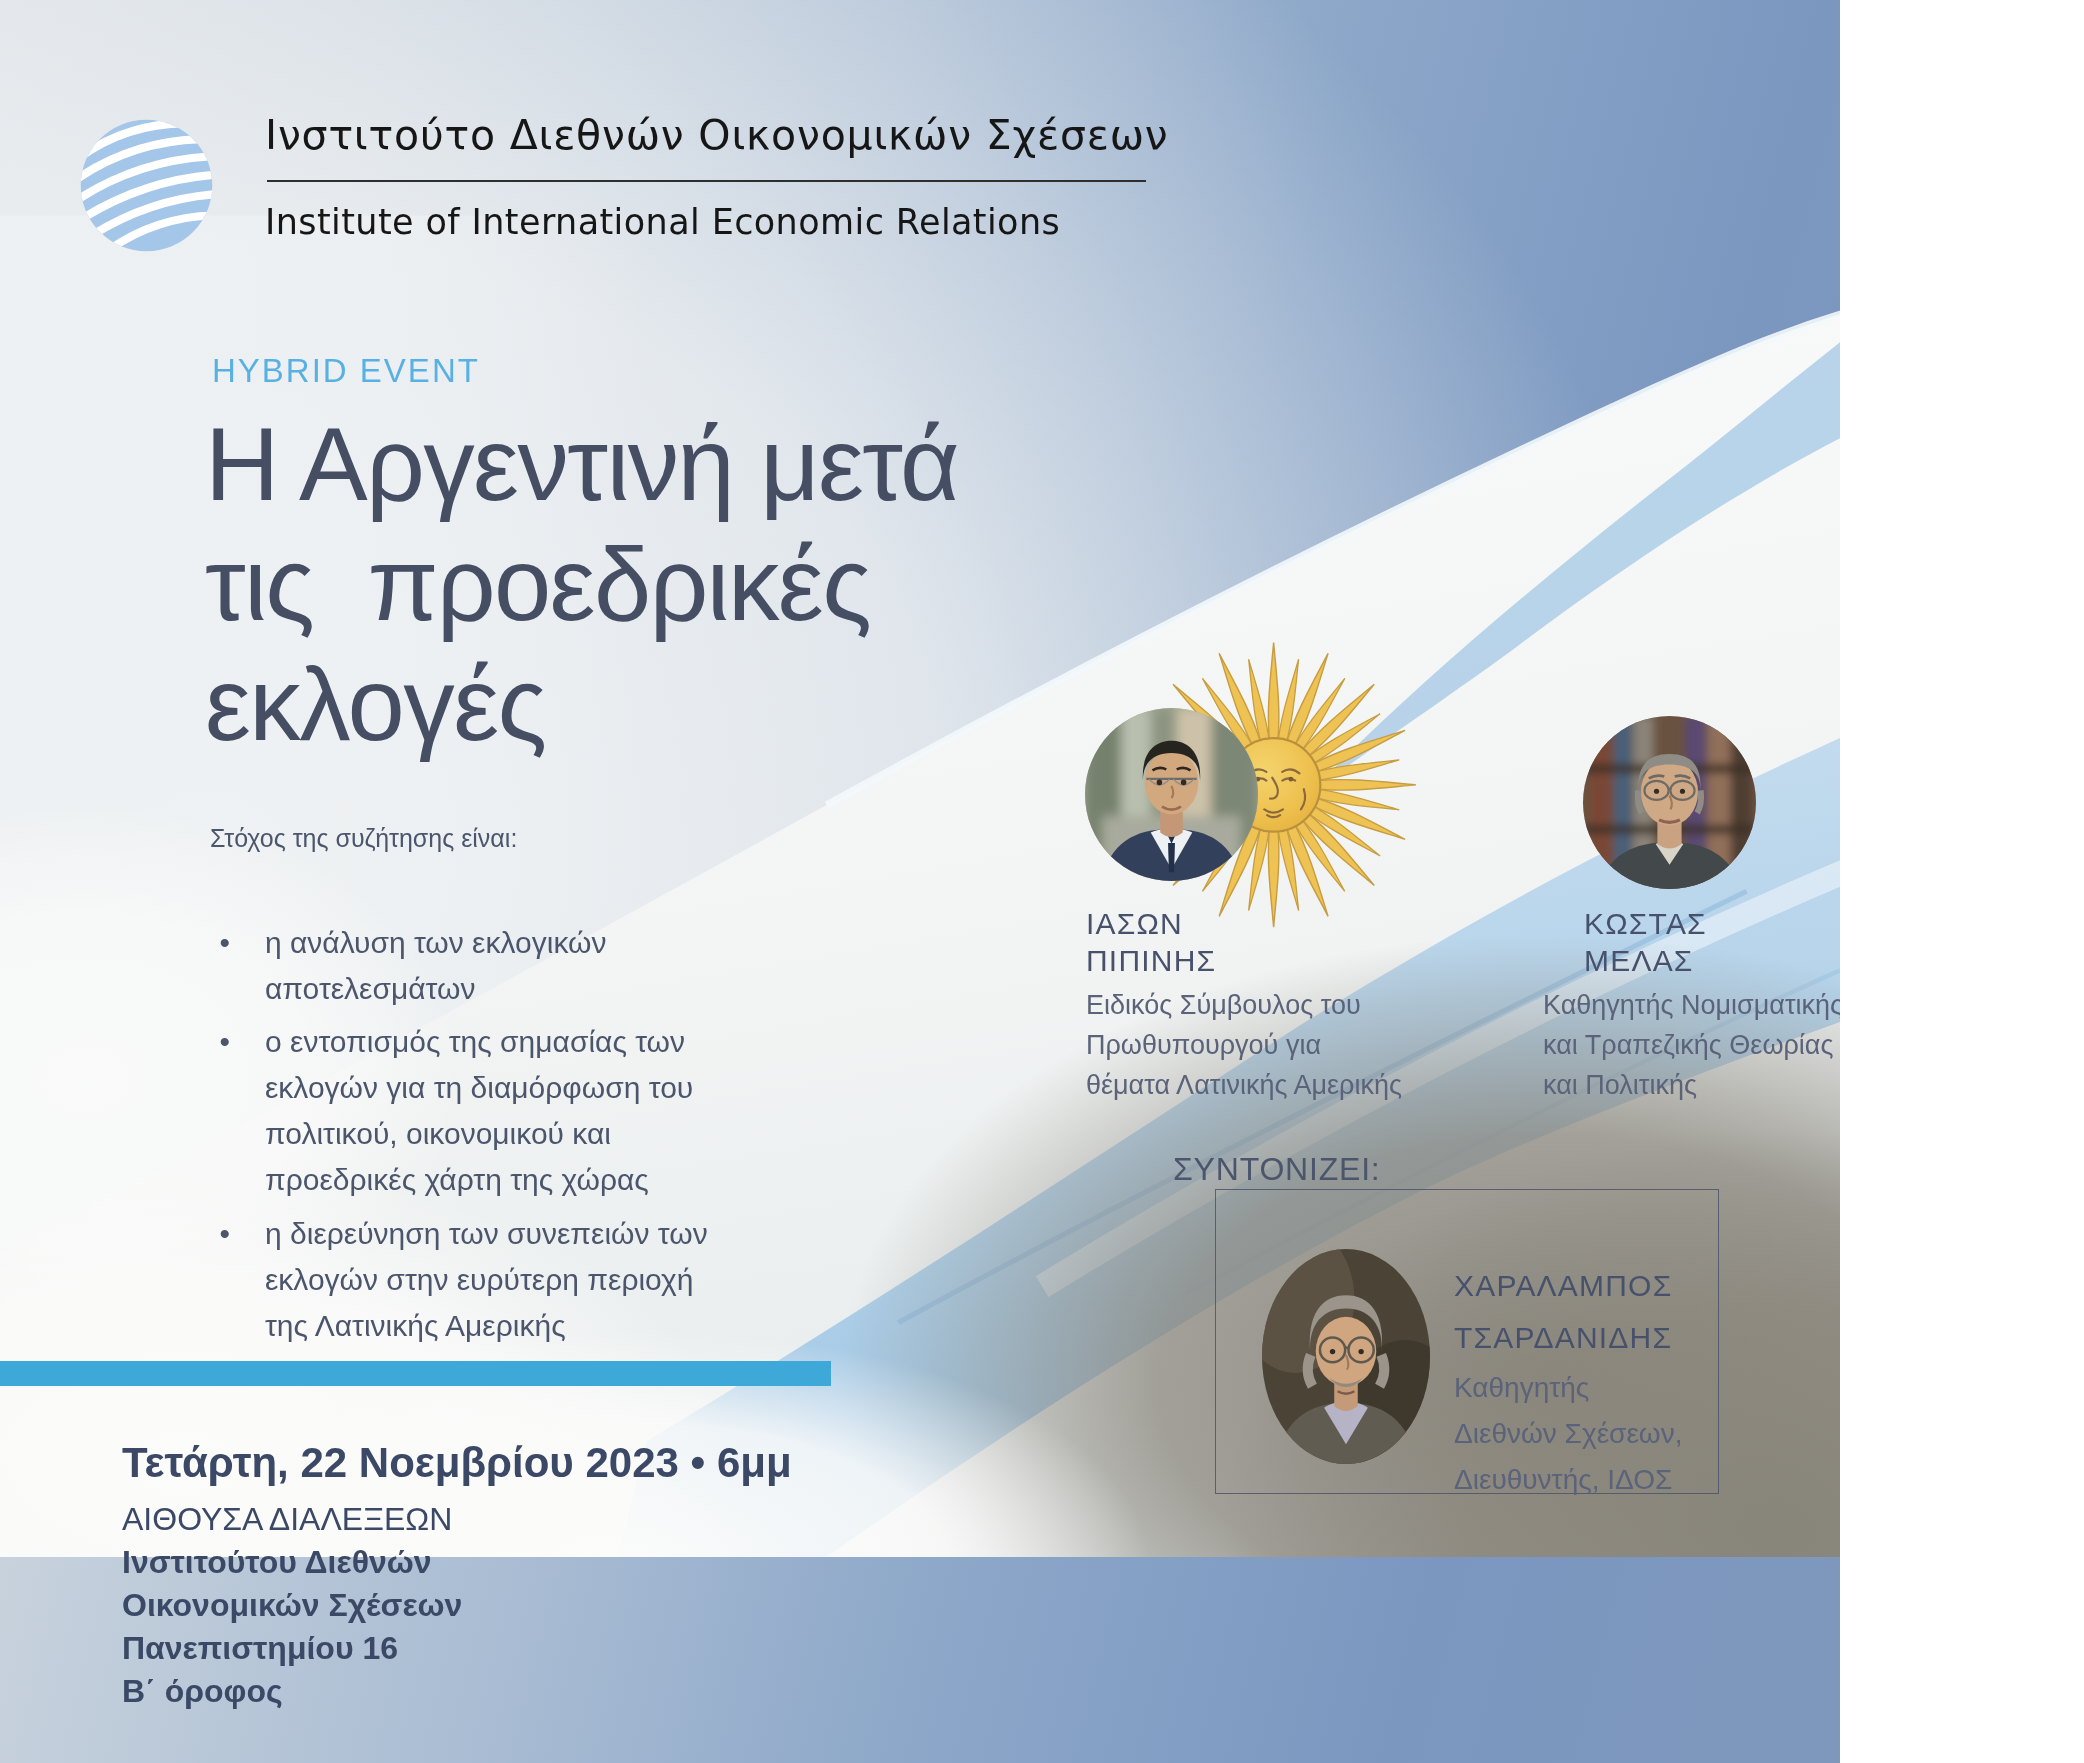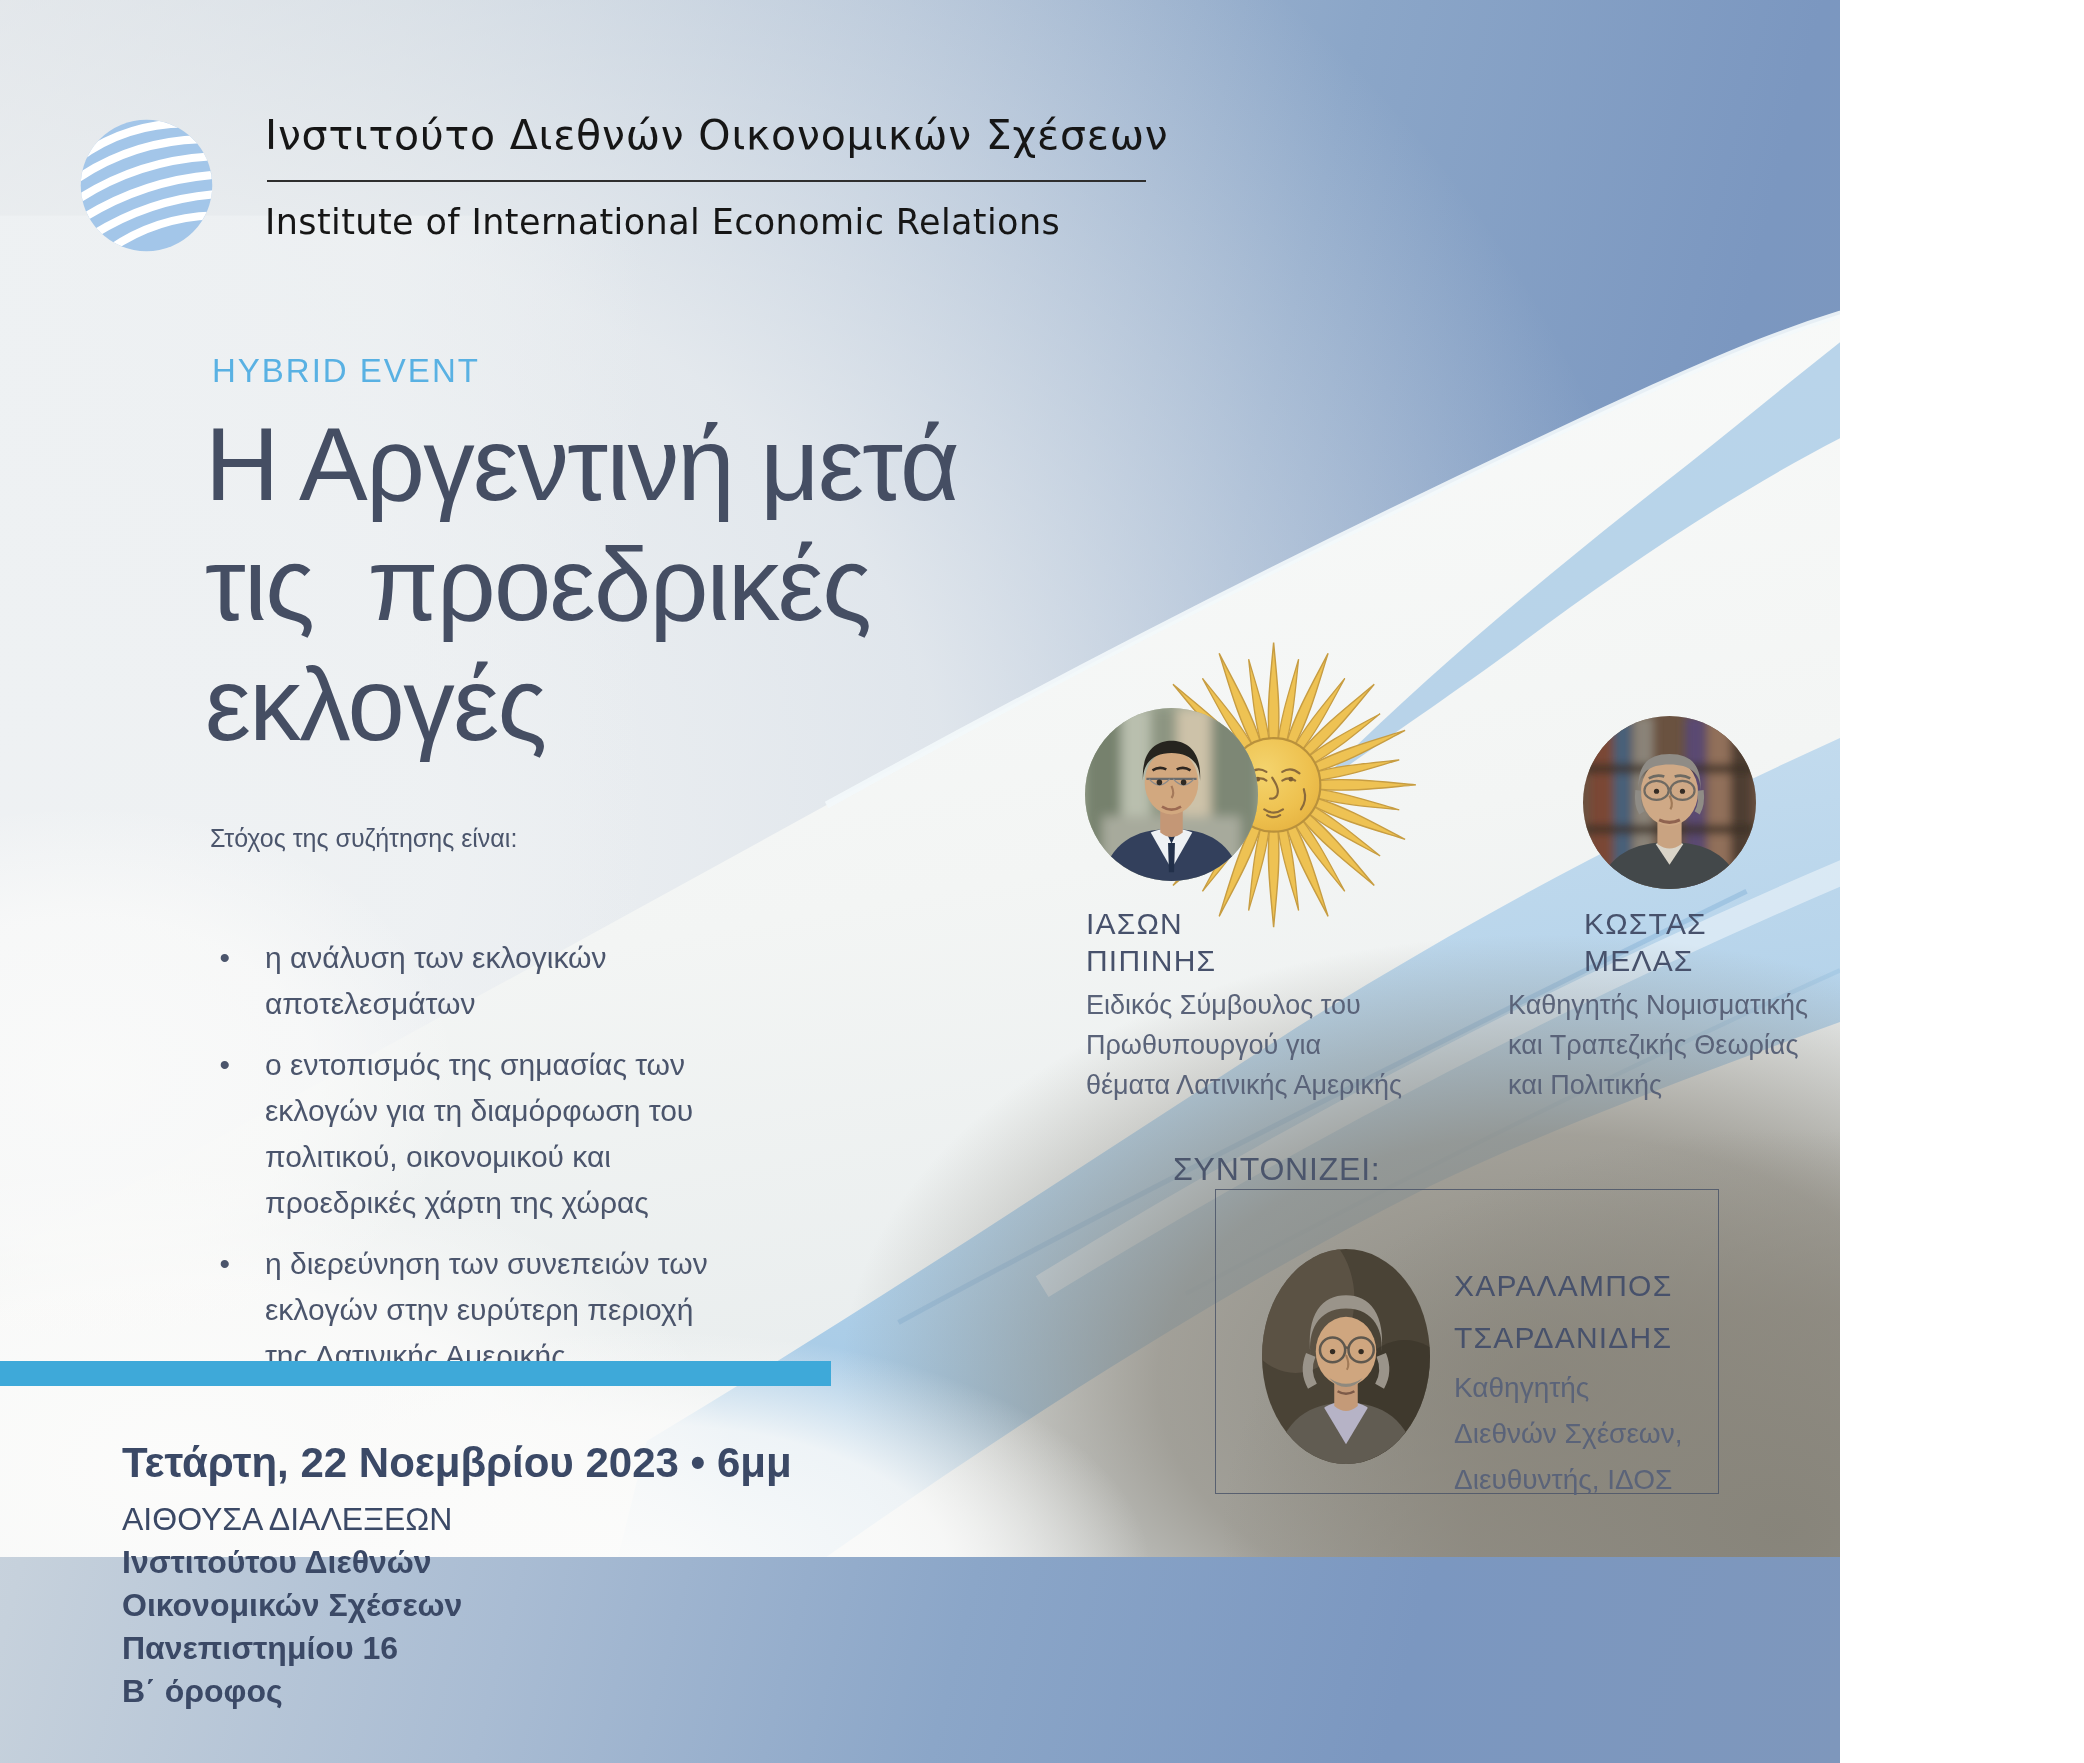--- a/index.html
+++ b/index.html
@@ -24,21 +24,21 @@
   
   .org-el{left:265px;top:111px;font-family:"DejaVu Sans",sans-serif;font-size:41px;letter-spacing:0.8px;color:var(--header-ink);}
   .divider{left:267px;top:180px;width:879px;height:2.4px;background:#2e2e2e;}
   .org-en{left:265px;top:202px;font-family:"DejaVu Sans",sans-serif;font-size:35px;letter-spacing:0.4px;color:var(--header-ink);}
 
   .badge{left:212px;top:352px;font-size:33px;font-weight:300;letter-spacing:2px;color:var(--badge-blue);}
   .title{left:205px;top:405px;font-size:103px;line-height:120px;font-weight:300;letter-spacing:-1.6px;color:var(--title-navy);}
   .title div{white-space:pre;}
   .goal-intro{left:210px;top:824px;font-size:25px;color:var(--body-slate);}
   .goals{left:218px;top:920px;width:505px;margin:0;padding:0;list-style:none;font-size:30px;line-height:46px;color:var(--body-slate);}
-  .goals li{position:relative;padding-left:47px;margin-bottom:7.3px;margin-top:15px;}
+  .goals li{position:relative;padding-left:47px;margin-bottom:7.3px;}
   .goals li::before{content:"\2022";position:absolute;left:1.6px;top:0;}
 
   .avatar{border-radius:50%;overflow:hidden;}
   .avatar svg{display:block;width:100%;height:100%;}
   .sp-name{font-size:30px;line-height:37px;letter-spacing:1.2px;color:var(--name-navy);}
   .sp-role{font-size:27px;line-height:40px;width:326px;color:var(--role-slate);}
 
   .syn-label{left:1173px;top:1151px;font-size:32px;letter-spacing:0.8px;color:var(--body-slate);}
   .mod-box{left:1215px;top:1189px;width:502px;height:303px;border:1.6px solid rgba(75,85,105,.85);}
   .mod-avatar{left:1262px;top:1249px;width:168px;height:215px;border-radius:50%;overflow:hidden;}
@@ -277,21 +277,21 @@
         <circle cx="115" cy="87" r="3" fill="#342c24"></circle>
       <path d="M76 72 q9 -5 18 -2 M106 70 q9 -3 18 2" stroke="#6e6a62" stroke-width="3" fill="none"></path>
       <path d="M100 92 q5 10 1 16" stroke="#a07a58" stroke-width="2.5" fill="none"></path>
       <path d="M88 120 q12 6 24 0" stroke="#8f6350" stroke-width="3.5" fill="none"></path>
     </svg>
   </div>
   <div class="abs sp-name" style="left:1584px;top:905px">
     <div>ΚΩΣΤΑΣ</div>
     <div>ΜΕΛΑΣ</div>
   </div>
-  <div class="abs sp-role" style="left:1508px;top:985px">Καθηγητής Νομισματικής και Τραπεζικής Θεωρίας και Πολιτικής</div>
+  <div class="abs sp-role" style="left:1543px;top:985px">Καθηγητής Νομισματικής και Τραπεζικής Θεωρίας και Πολιτικής</div>
 
   <div class="abs syn-label">ΣΥΝΤΟΝΙΖΕΙ:</div>
   <div class="abs mod-box"></div>
   <div class="abs mod-avatar">
     <svg viewBox="0 0 200 260" preserveAspectRatio="none" aria-hidden="true">
       <rect width="200" height="260" fill="#4a4336"></rect>
       <ellipse cx="40" cy="60" rx="70" ry="90" fill="#63594a" opacity="0.7"></ellipse>
       <ellipse cx="170" cy="200" rx="70" ry="90" fill="#3a342a" opacity="0.7"></ellipse>
       <path d="M14 260 C26 206 56 186 100 186 C144 186 174 206 186 260 Z" fill="#615c52"></path>
       <path d="M74 192 L100 236 L126 192 C112 182 88 182 74 192 Z" fill="#b6b3c6"></path>

